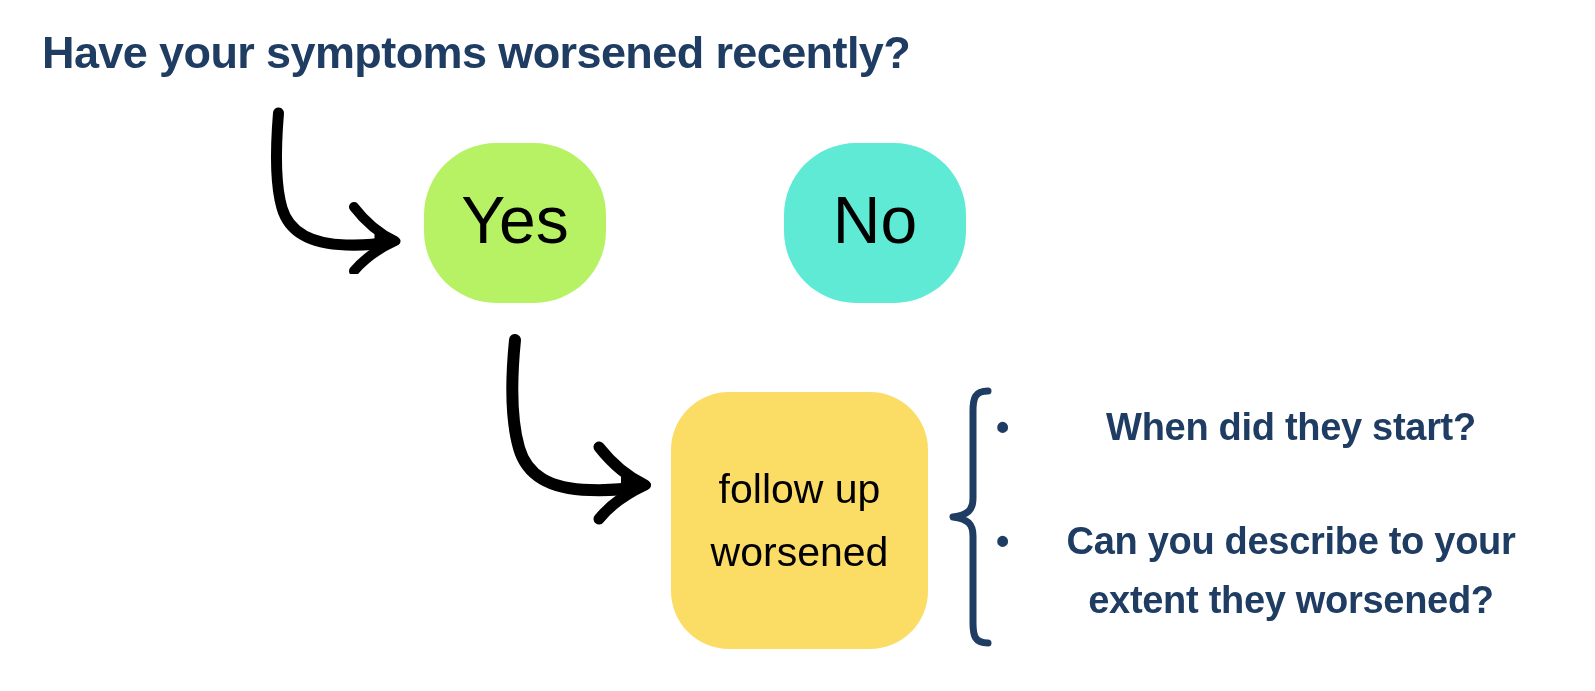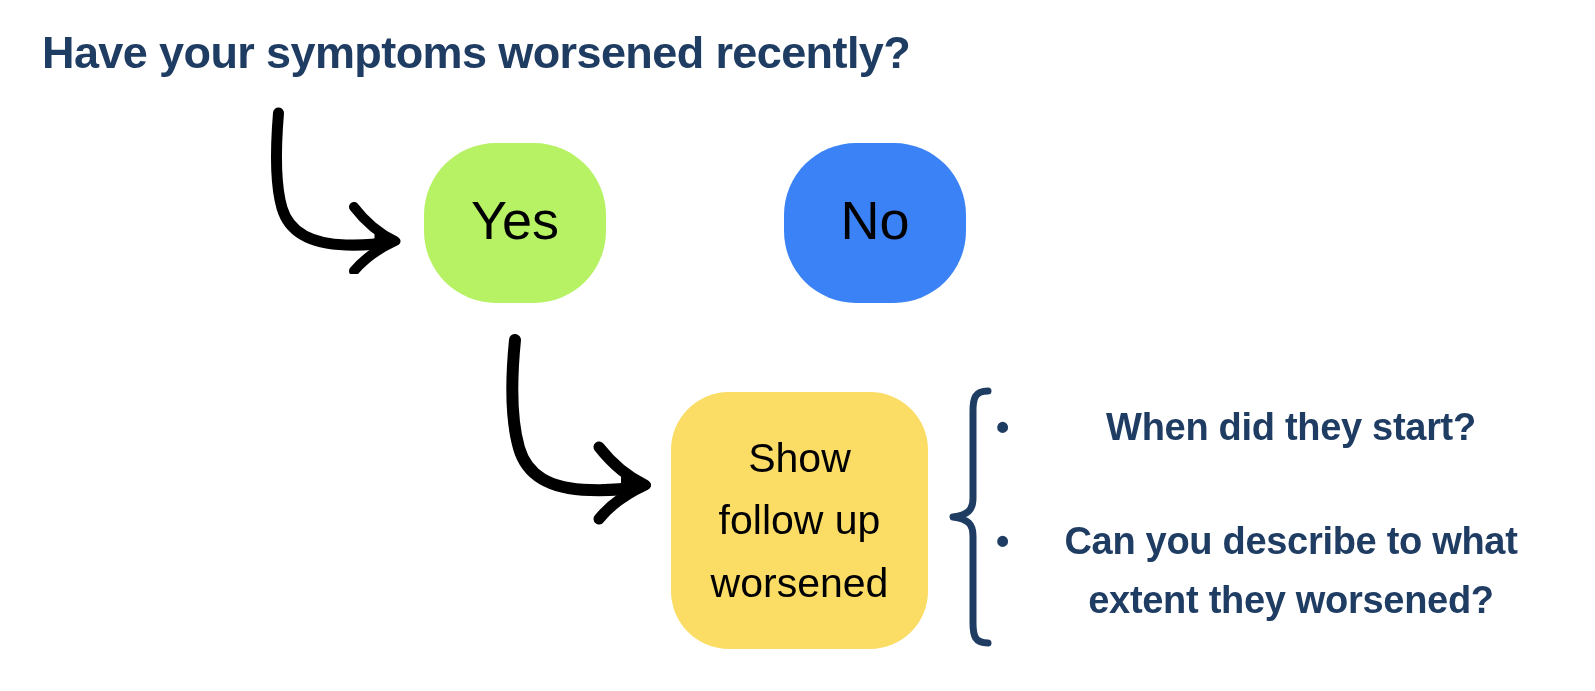--- a/index.html
+++ b/index.html
@@ -32,42 +32,42 @@
     line-height: 1.12;
   }
 
   
   .option-chip {
     position: absolute;
     display: flex;
     align-items: center;
     justify-content: center;
     font-family: "Liberation Sans", sans-serif;
-    font-size: 54px;
+    font-size: 66px;
     font-weight: normal;
     color: #000000;
     line-height: 1;
     border-radius: 72px;
     box-sizing: border-box;
     cursor: pointer;
     user-select: none;
   }
   #chip-yes {
     left: 424px;
     top: 143px;
     width: 182px;
     height: 160px;
     background: #B6F264;
   }
   #chip-no {
     left: 784px;
     top: 143px;
     width: 182px;
     height: 160px;
-    background: #3b82f6;
+    background: #5eead4;
   }
   .chip-label {
     transform: translateY(-3px);
   }
 
   
   #followup-box {
     position: absolute;
     left: 671px;
     top: 392px;
@@ -156,33 +156,32 @@
   </div>
 
   <svg id="arrow-to-followup" class="arrow-svg" width="175" height="195" viewBox="0 0 175 195">
     <path d="M23 10 C 19 50, 19 90, 27 118 C 35 146, 58 159, 98 160 C 116 160.5, 132 159.5, 145 157" fill="none" stroke="#000000" stroke-width="12" stroke-linecap="round"></path>
     <path d="M23 10 C 22 14, 21.2 21, 21 30" fill="none" stroke="#000000" stroke-width="5" stroke-linecap="round"></path>
     <path d="M107 117 C 118 131, 134 146, 153 155 C 136 163, 119 174, 107 189" fill="none" stroke="#000000" stroke-width="11" stroke-linecap="round" stroke-linejoin="round"></path>
     <path d="M133 148 C 141 151.5, 148 154, 155 155.5 C 147 158.5, 140 162, 133 166 Z" fill="#000000" stroke="#000000" stroke-width="8" stroke-linejoin="round"></path>
   </svg>
 
   <div id="followup-box">
-    <div>Show</div>
     <div>follow up</div>
     <div>worsened</div>
   </div>
 
   <svg id="brace-svg" width="48" height="262" viewBox="0 0 48 262">
     <path d="M42 5 C 29 5, 27 12, 27 25 L 27 112 C 27 124, 22 129, 7 131 C 22 133, 27 138, 27 150 L 27 237 C 27 250, 29 257, 42 257" fill="none" stroke="#1F3C63" stroke-width="7" stroke-linecap="round" stroke-linejoin="round"></path>
   </svg>
 
   <div id="bullet-list">
     <div id="bullet-item-0" class="bullet-item">
       <span class="bullet-dot">•</span>
       <span class="bullet-text">When did they start?</span>
     </div>
     <div id="bullet-item-1" class="bullet-item">
       <span class="bullet-dot">•</span>
-      <span class="bullet-text">Can you describe to what extent they worsened?</span>
+      <span class="bullet-text">Can you describe to your extent they worsened?</span>
     </div>
   </div>
 
 </div>
 
 </body></html>

